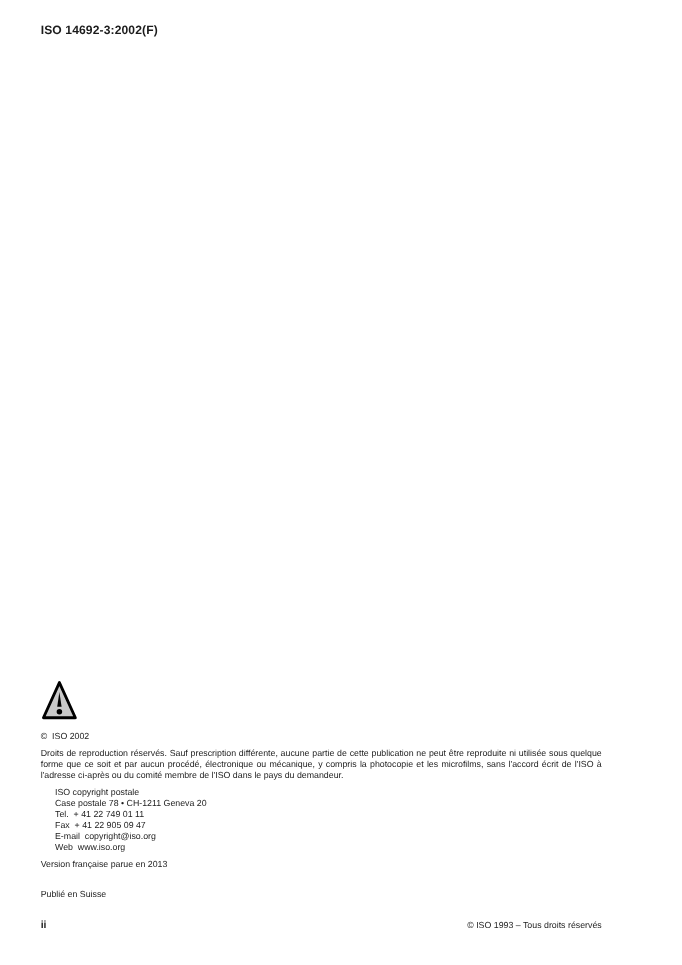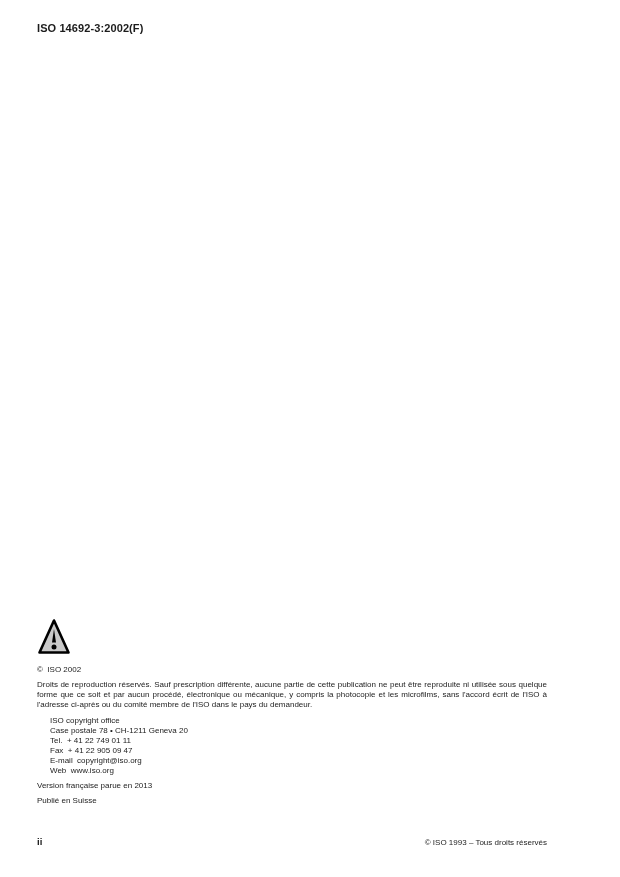--- a/index.html
+++ b/index.html
@@ -60,21 +60,21 @@
     font-size: 8px;
     line-height: 10px;
   }
   .address-line { white-space: pre; }
   .version-line {
     margin-top: 5px;
     font-size: 8px;
     line-height: 10px;
   }
   .published-line {
-    margin-top: 5px;
+    margin-top: 17px;
     font-size: 8px;
     line-height: 10px;
   }
   .page-footer {
     position: absolute;
     left: 37px;
     top: 836px;
     width: 510px;
     display: flex;
     justify-content: space-between;
@@ -103,21 +103,21 @@
         <circle cx="17" cy="29" r="2.5" fill="#000000"></circle>
       </svg>
     </span>
   </div>
 
   <div class="copyright-line">©  ISO 2002</div>
 
   <div class="copyright-notice">Droits de reproduction réservés. Sauf prescription différente, aucune partie de cette publication ne peut être reproduite ni utilisée sous quelque forme que ce soit et par aucun procédé, électronique ou mécanique, y compris la photocopie et les microfilms, sans l'accord écrit de l'ISO à l'adresse ci-après ou du comité membre de l'ISO dans le pays du demandeur.</div>
 
   <div class="address-block">
-    <div class="address-line">ISO copyright office</div>
+    <div class="address-line">ISO copyright postale</div>
     <div class="address-line">Case postale 78 • CH-1211 Geneva 20</div>
     <div class="address-line">Tel.  + 41 22 749 01 11</div>
     <div class="address-line">Fax  + 41 22 905 09 47</div>
     <div class="address-line">E-mail  copyright@iso.org</div>
     <div class="address-line">Web  www.iso.org</div>
   </div>
 
   <div class="version-line">Version française parue en 2013</div>
 
   <div class="published-line">Publié en Suisse</div>

